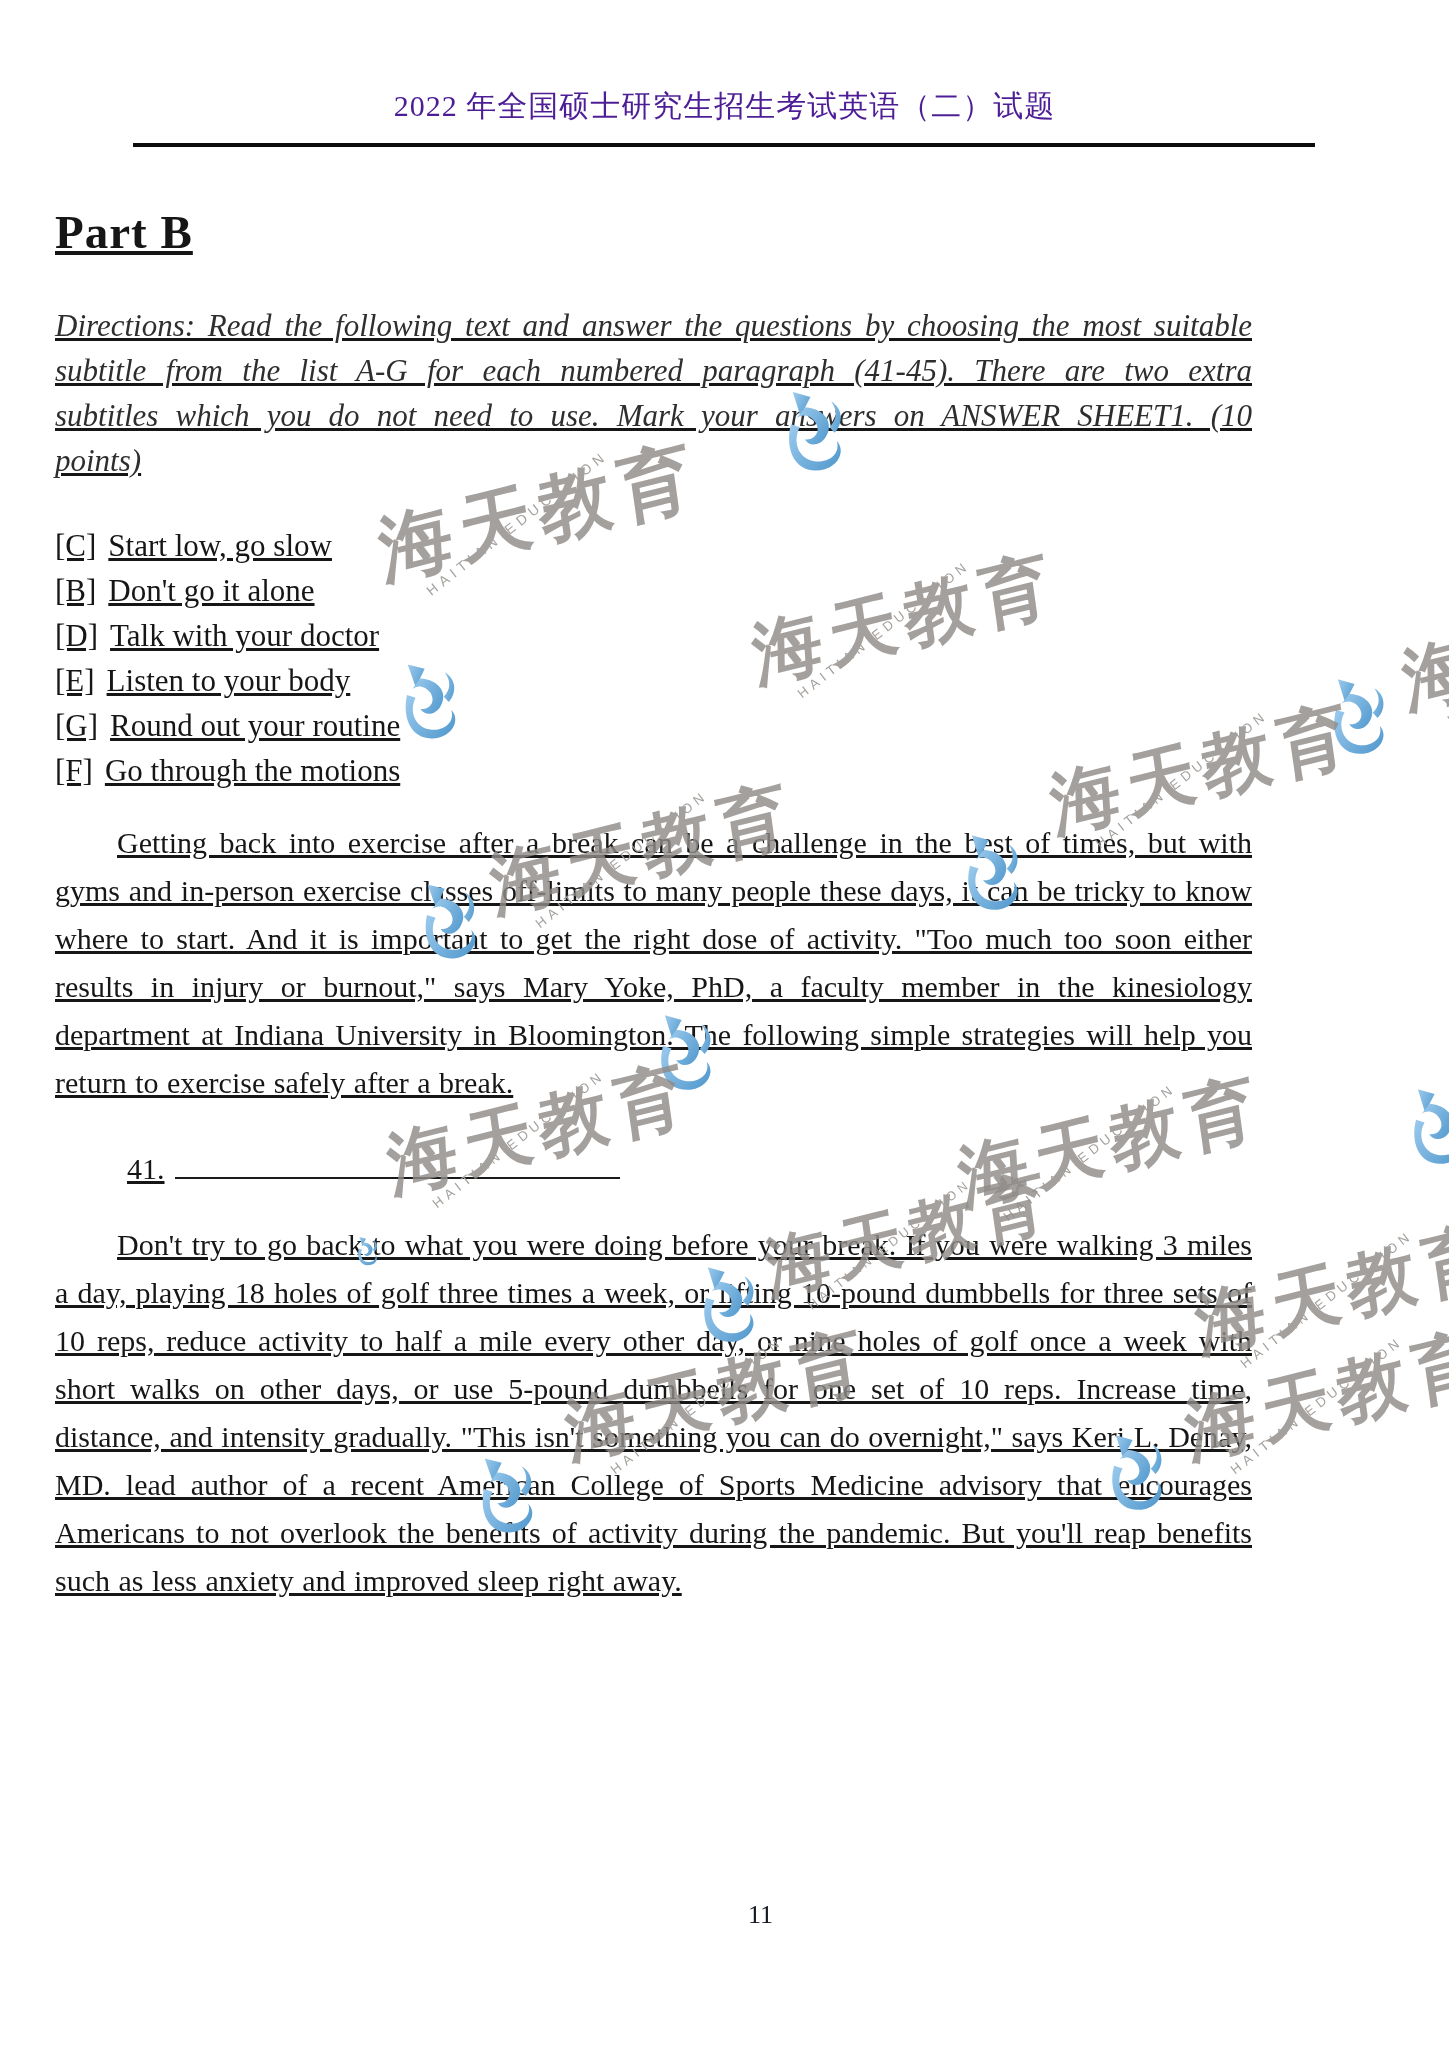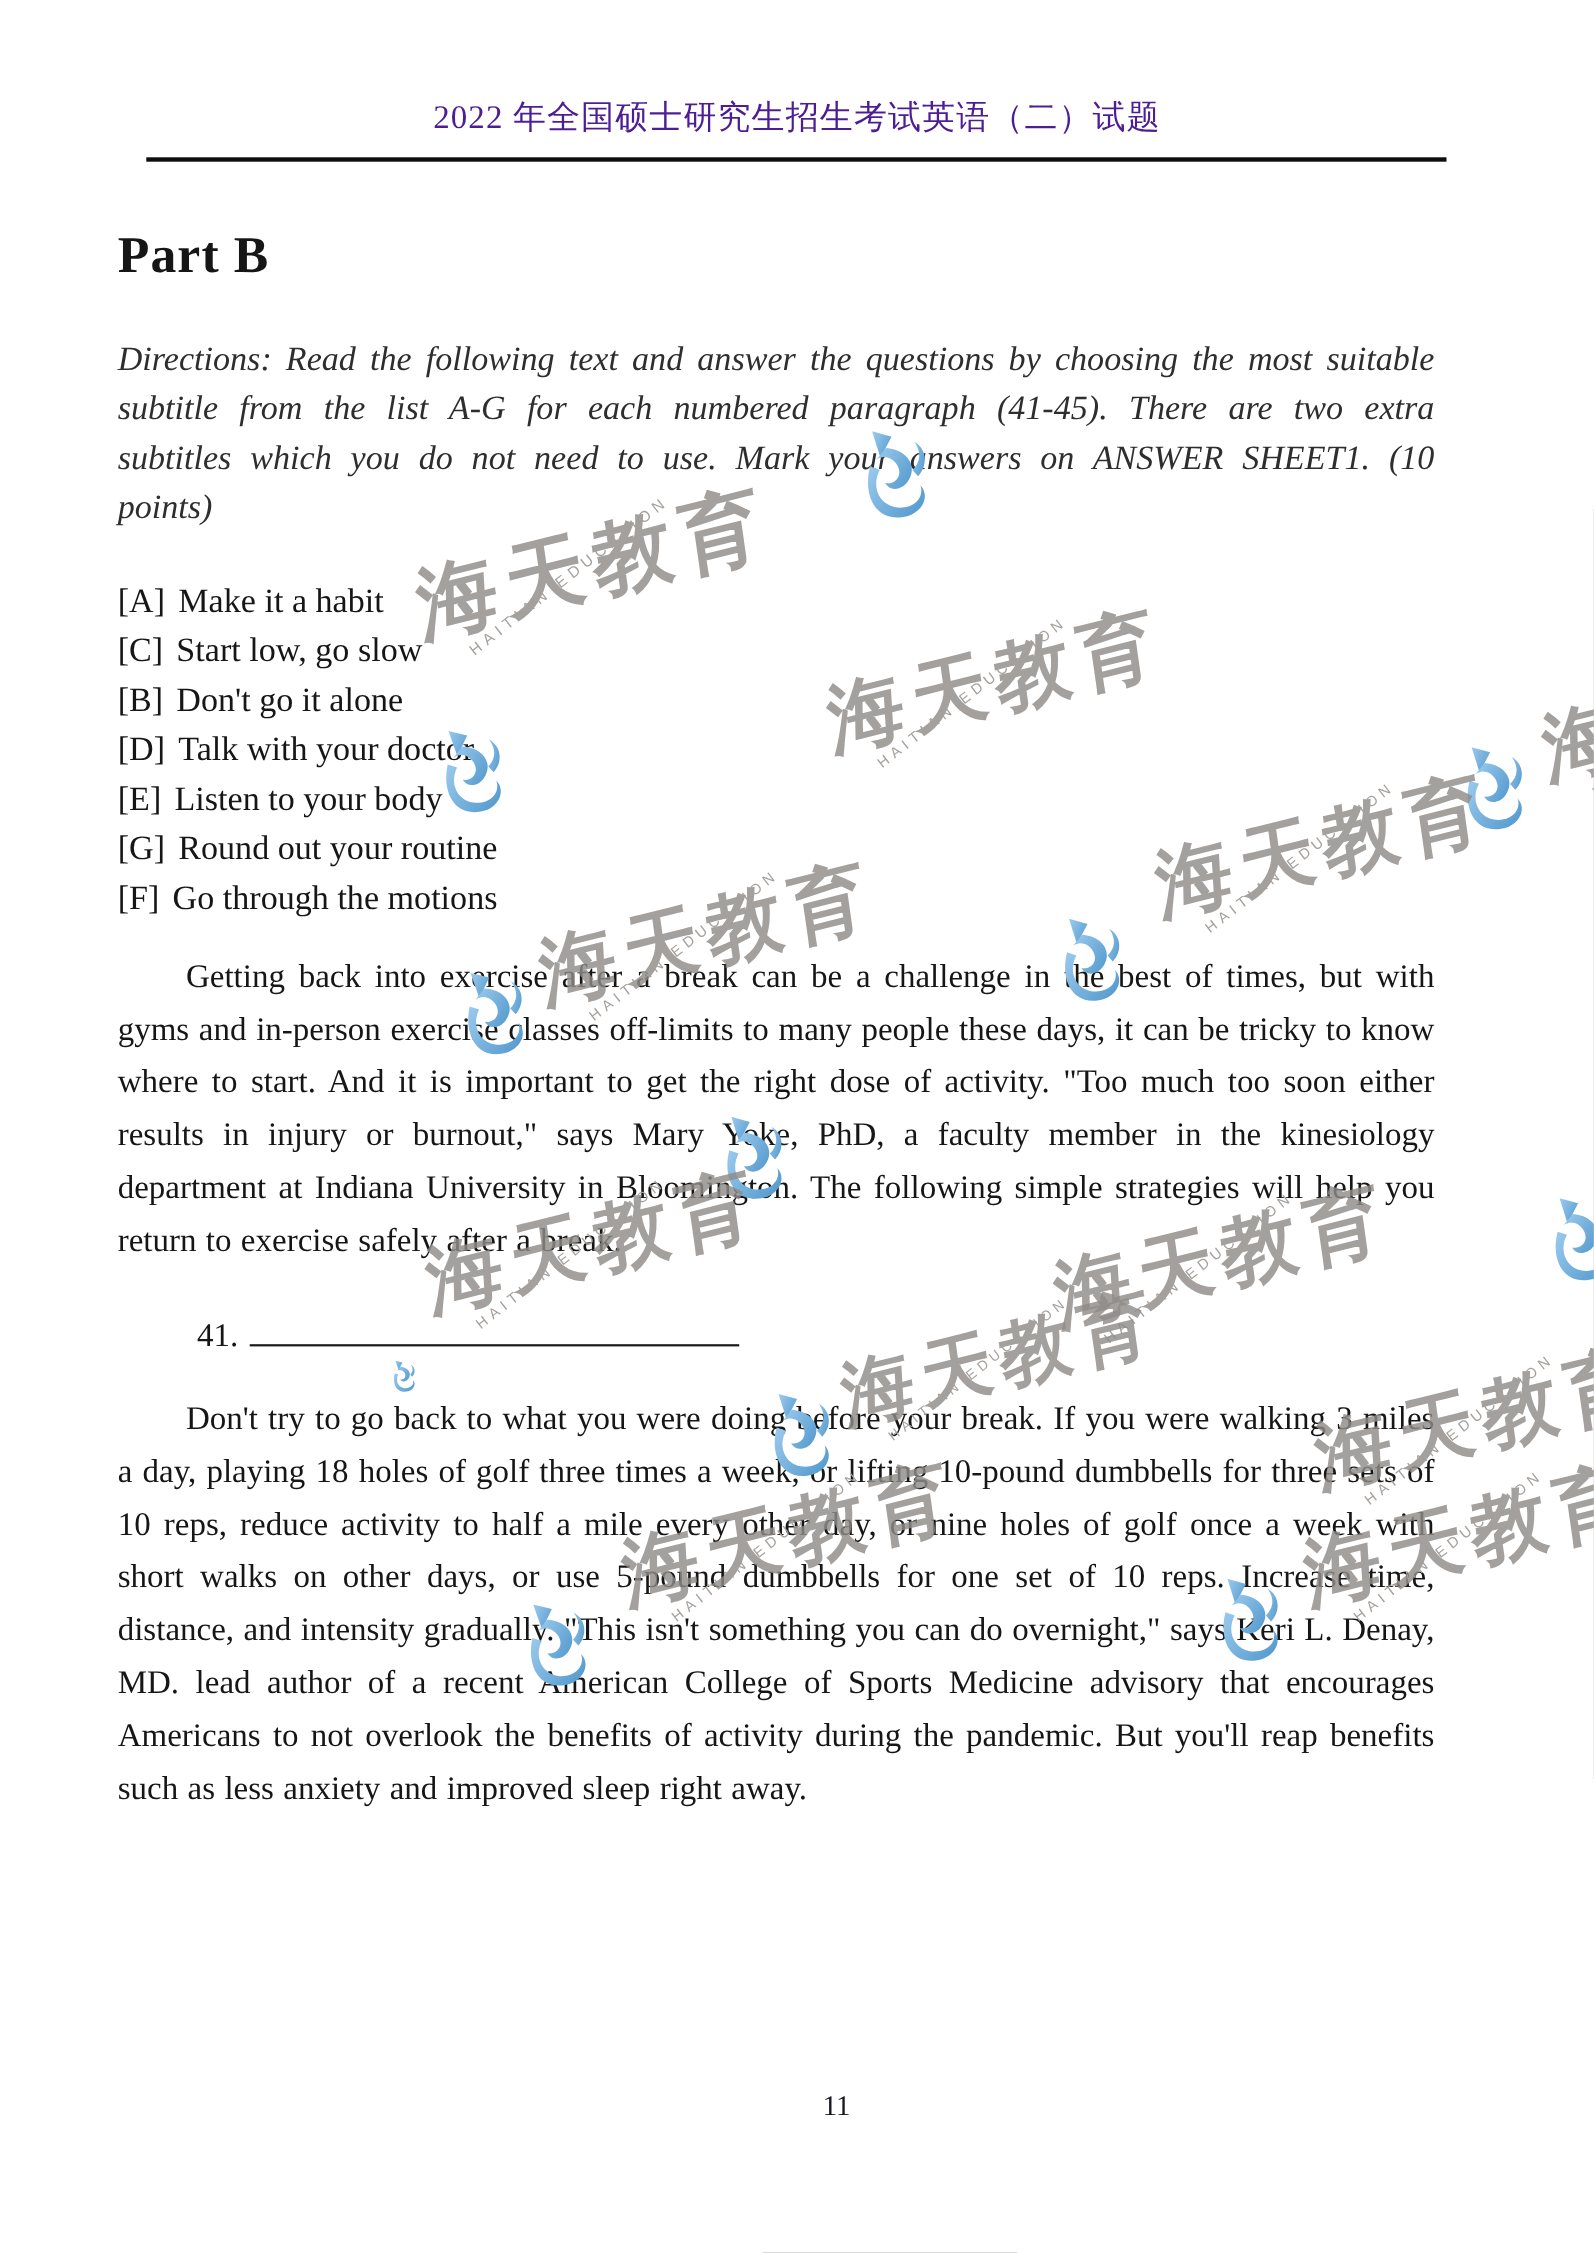--- a/index.html
+++ b/index.html
@@ -26,22 +26,23 @@
     margin:16px auto 0 auto;
     margin-left:133px;
     width:1182px;
     height:4px;
     background:#0d0d0d;
   }
   
   .content {
     position:relative;
     width:1197px;
-    margin-left:107px;
+    margin-left:55px;
     z-index:1;
+    text-decoration:underline;
   }
   .part-title {
     margin-top:58px;
     font-size:47px;
     font-weight:bold;
     letter-spacing:1px;
   }
   .directions {
     margin-top:44px;
     font-style:italic;
@@ -312,21 +313,20 @@
   <div class="exam-header">2022 年全国硕士研究生招生考试英语（二）试题</div>
   <div class="header-rule"></div>
 
   <div class="content">
 
     <div class="part-title">Part B</div>
 
     <p class="directions">Directions: Read the following text and answer the questions by choosing the most suitable subtitle from the list A-G for each numbered paragraph (41-45). There are two extra subtitles which you do not need to use. Mark your answers on ANSWER SHEET1. (10 points)</p>
 
     <ul class="subtitle-list">
-        <li><span class="lbl">[A]</span><span>Make it a habit</span></li>
         <li><span class="lbl">[C]</span><span>Start low, go slow</span></li>
         <li><span class="lbl">[B]</span><span>Don't go it alone</span></li>
         <li><span class="lbl">[D]</span><span>Talk with your doctor</span></li>
         <li><span class="lbl">[E]</span><span>Listen to your body</span></li>
         <li><span class="lbl">[G]</span><span>Round out your routine</span></li>
         <li><span class="lbl">[F]</span><span>Go through the motions</span></li>
       </ul>
 
 
     <p class="para">Getting back into exercise after a break can be a challenge in the best of times, but with gyms and in-person exercise classes off-limits to many people these days, it can be tricky to know where to start. And it is important to get the right dose of activity. "Too much too soon either results in injury or burnout," says Mary Yoke, PhD, a faculty member in the kinesiology department at Indiana University in Bloomington. The following simple strategies will help you return to exercise safely after a break.</p>

